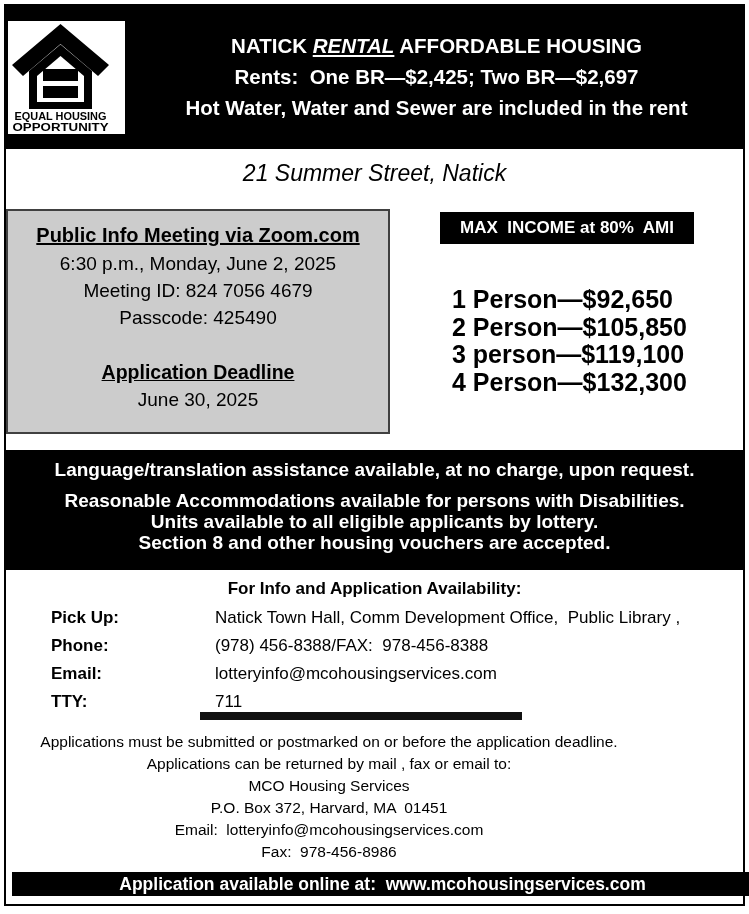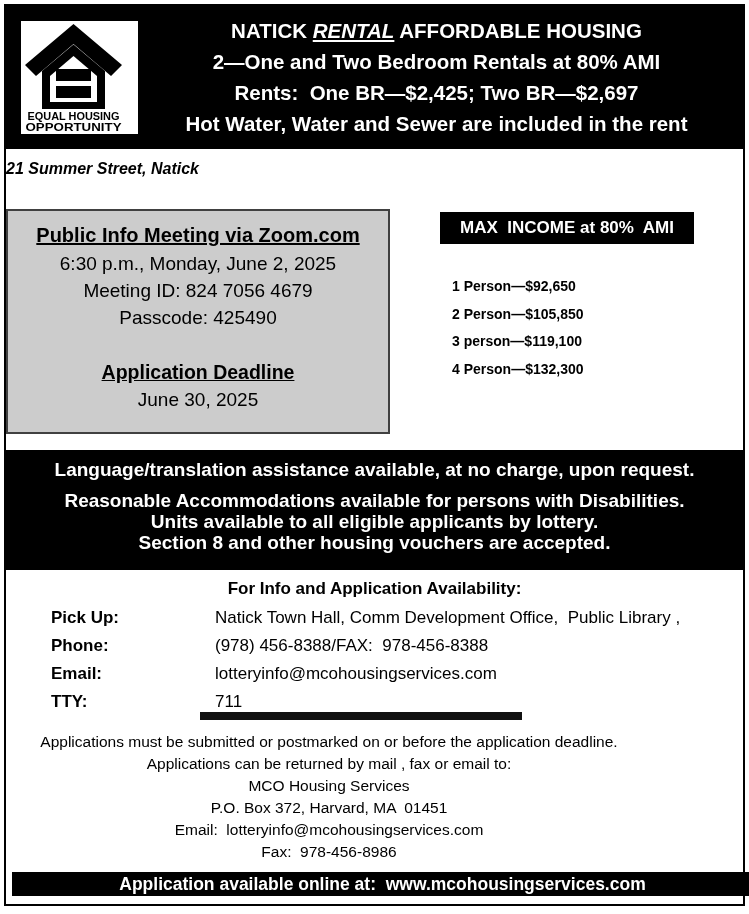--- a/index.html
+++ b/index.html
@@ -6,43 +6,43 @@
   html, body { background: #ffffff; }
   body { font-family: "Liberation Sans", sans-serif; color: #000; }
   .page { position: relative; width: 749px; height: 914px; background: #fff; overflow: hidden; }
   [data-bind] { white-space: pre-wrap; }
 
   .outer-border { position: absolute; left: 4px; top: 4px; width: 741px; height: 902px;
                   border: 2px solid #000; }
 
   
   .header { position: absolute; left: 4px; top: 4px; width: 741px; height: 145px; background: #000; }
-  .logo-box { position: absolute; left: 17px; top: 17px; width: 117px; height: 113px; background: #fff; }
+  .logo-box { position: absolute; left: 4px; top: 17px; width: 117px; height: 113px; background: #fff; }
   .header-text { position: absolute; left: 132px; right: 8px; top: 0; height: 145px;
                  display: flex; flex-direction: column; justify-content: center;
                  text-align: center; color: #fff; font-weight: bold; font-size: 20.5px; }
   .h-line { line-height: 31px; }
   .rental-em { font-style: italic; text-decoration: underline; }
 
   
-  .address { position: absolute; left: 6px; top: 160px; width: 737px; 
-             font-size: 16px; font-weight: bold; font-style: italic; }
+  .address { position: absolute; left: 6px; top: 160px; width: 737px; text-align: center;
+             font-size: 23px; font-weight: normal; font-style: italic; }
 
   
   .meeting-box { position: absolute; left: 6px; top: 209px; width: 384px; height: 225px;
                  background: #cccccc; border: 2px solid #404040; text-align: center; padding-top: 10px; }
   .mb-title { font-size: 20px; font-weight: bold; text-decoration: underline; line-height: 29px; }
   .mb-line { font-size: 19px; line-height: 27px; }
   .mb-deadline { margin-top: 27px; font-size: 19.5px; font-weight: bold; text-decoration: underline; line-height: 28px; }
 
   
   .income-header { position: absolute; left: 440px; top: 212px; width: 254px; height: 32px;
                    background: #000; color: #fff; font-size: 17px; font-weight: bold;
                    display: flex; align-items: center; justify-content: center; }
-  .income-list { position: absolute; left: 452px; top: 273px; font-size: 14px; font-weight: bold; }
+  .income-list { position: absolute; left: 452px; top: 286px; font-size: 25px; font-weight: bold; }
   .income-list div { line-height: 27.5px; }
   .pet-note { position: absolute; left: 452px; top: 409px; font-size: 18.5px; font-weight: bold; }
 
   
   .notice-band { position: absolute; left: 4px; top: 450px; width: 741px; height: 120px;
                  background: #000; color: #fff; text-align: center; font-weight: bold;
                  font-size: 19px; padding-top: 9px; }
   .nb-first { line-height: 21px; margin-bottom: 10px; }
   .nb-line { line-height: 21px; }
 
@@ -82,21 +82,20 @@
         <polygon points="21,50 52.5,23.5 84,50 84,88 21,88" fill="#000000"></polygon>
         <polygon points="29,55 52.5,35 76,55 76,81 29,81" fill="#ffffff"></polygon>
         <rect x="35" y="48" width="35" height="12" fill="#000000"></rect>
         <rect x="35" y="65" width="35" height="12" fill="#000000"></rect>
         <text x="52.5" y="99" text-anchor="middle" font-size="10.5" font-weight="bold" fill="#000000" textLength="92" lengthAdjust="spacingAndGlyphs" data-bind="header.logo_line1">EQUAL HOUSING</text>
         <text x="52.5" y="110" text-anchor="middle" font-size="11.5" font-weight="bold" fill="#000000" textLength="96" lengthAdjust="spacingAndGlyphs" data-bind="header.logo_line2">OPPORTUNITY</text>
       </svg>
     </div>
     <div class="header-text">
       <div class="h-line"><span data-bind="header.title1_prefix">NATICK </span><span class="rental-em" data-bind="header.title1_em">RENTAL</span><span data-bind="header.title1_suffix"> AFFORDABLE HOUSING</span></div>
-      <div class="h-line" data-bind="header.title2">2—One and Two Bedroom Rentals at 80% AMI</div>
       <div class="h-line" data-bind="header.title3">Rents:  One BR—$2,425; Two BR—$2,697</div>
       <div class="h-line" data-bind="header.title4">Hot Water, Water and Sewer are included in the rent</div>
     </div>
   </div>
 
   <div class="address" data-bind="address">21 Summer Street, Natick</div>
 
   <div class="meeting-box">
     <div class="mb-title" data-bind="meeting.title">Public Info Meeting via Zoom.com</div>
     <div class="mb-line" data-bind="meeting.datetime">6:30 p.m., Monday, June 2, 2025</div>

